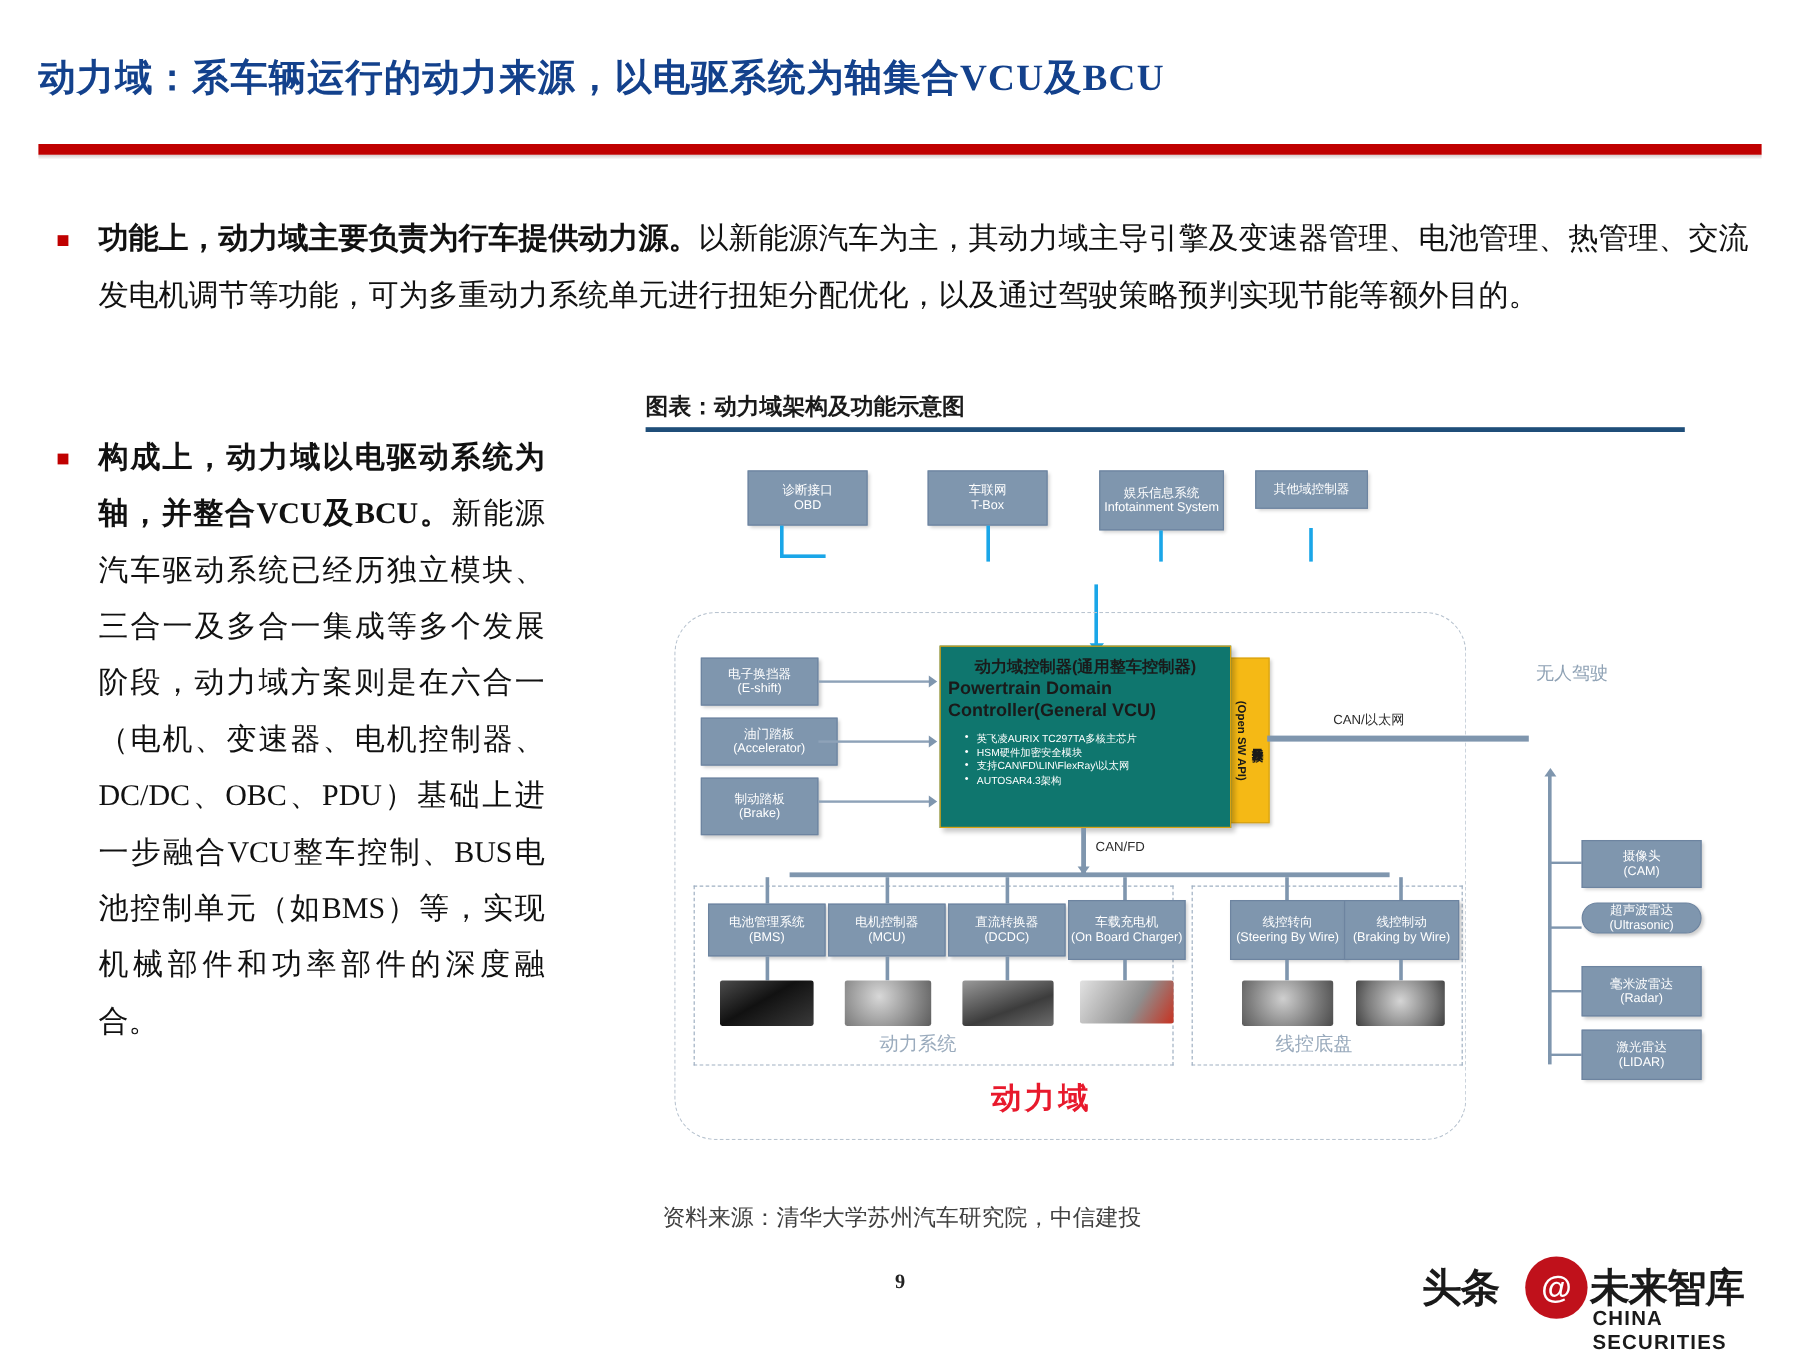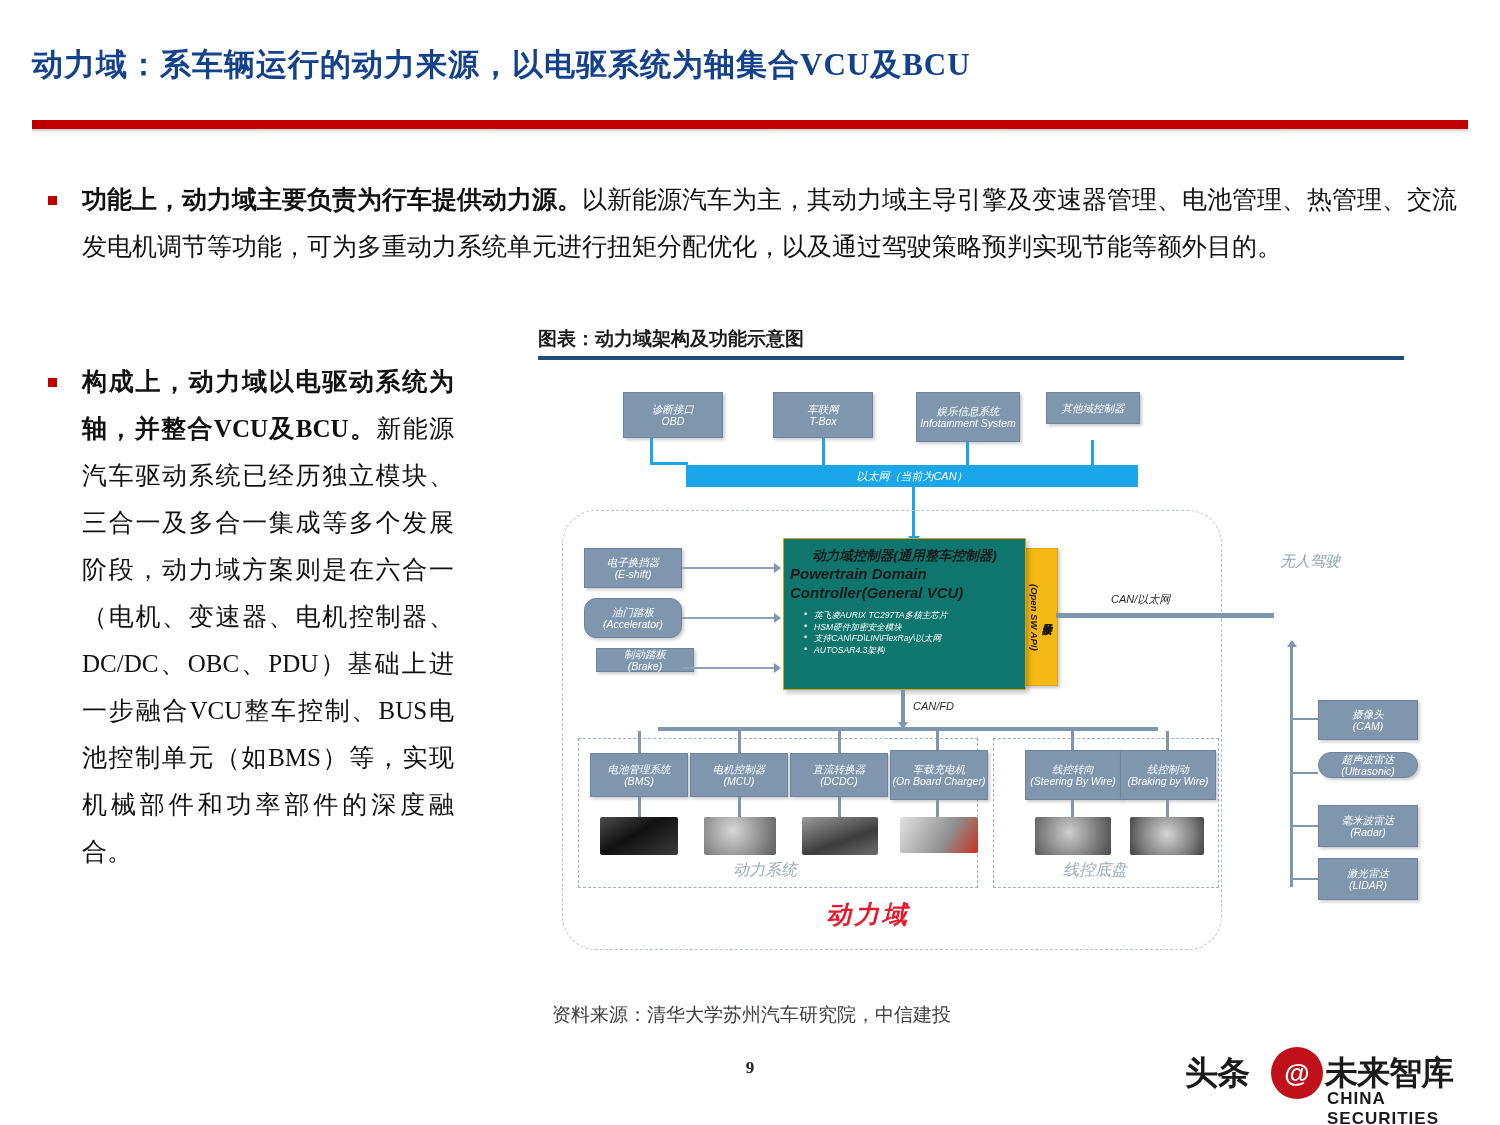--- a/index.html
+++ b/index.html
@@ -50,21 +50,21 @@
   .fig-title{
     position:absolute;left:538px;top:326px;
     font-family:"Liberation Serif","DejaVu Serif",serif;
     font-weight:bold;font-size:19px;color:#1a1a1a;
   }
   .fig-rule{
     position:absolute;left:538px;top:356px;width:866px;height:4px;
     background:#1f4e79;
   }
   .fig-canvas{
-    position:absolute;left:538px;top:370px;width:945px;height:620px;font-style:italic;
+    position:absolute;left:538px;top:370px;width:945px;height:620px;
   }
 
   
   .dbox{
     position:absolute;box-sizing:border-box;
     background:#7f96ae;
     border:1px solid #6d84a0;
     color:#ffffff;
     font-family:"Liberation Sans","DejaVu Sans",sans-serif;
     font-size:10.5px;line-height:12.5px;
@@ -260,37 +260,34 @@
   <div class="dbox" style="left:508px;top:22px;width:94px;height:32px;">
     <span class="cn">其他域控制器</span>
   </div>
 
   <div class="blue-line" style="left:112px;top:68px;width:3px;height:27px;"></div>
   <div class="blue-line" style="left:112px;top:92px;width:38px;height:3px;"></div>
   <div class="blue-line" style="left:284px;top:68px;width:3px;height:30px;"></div>
   <div class="blue-line" style="left:428px;top:72px;width:3px;height:26px;"></div>
   <div class="blue-line" style="left:553px;top:70px;width:3px;height:28px;"></div>
 
-  <div class="bus" style="left:148px;top:95px;width:452px;height:22px;">
-    <span>以太网（当前为CAN）</span>
-  </div>
   <div class="blue-line" style="left:374px;top:117px;width:3px;height:52px;"></div>
   <div class="arrow-d-blue" style="left:370px;top:166px;"></div>
 
   <div class="domain-outline"></div>
 
   <div class="dbox" style="left:46px;top:178px;width:98px;height:40px;">
     <span class="cn">电子换挡器</span>
     <span class="en">(E-shift)</span>
   </div>
-  <div class="dbox" style="left:46px;top:228px;width:98px;height:40px;border-radius:12px;">
+  <div class="dbox" style="left:46px;top:228px;width:114px;height:40px;">
     <span class="cn">油门踏板</span>
     <span class="en">(Accelerator)</span>
   </div>
-  <div class="dbox" style="left:58px;top:278px;width:98px;height:24px;">
+  <div class="dbox" style="left:46px;top:278px;width:98px;height:48px;">
     <span class="cn">制动踏板</span>
     <span class="en">(Brake)</span>
   </div>
 
   <div class="thin-line" style="left:144px;top:197px;width:94px;height:1.5px;"></div>
   <div class="arrow-r" style="left:236px;top:193px;"></div>
   <div class="thin-line" style="left:144px;top:247px;width:94px;height:1.5px;"></div>
   <div class="arrow-r" style="left:236px;top:243px;"></div>
   <div class="thin-line" style="left:144px;top:297px;width:94px;height:1.5px;"></div>
   <div class="arrow-r" style="left:236px;top:293px;"></div>

